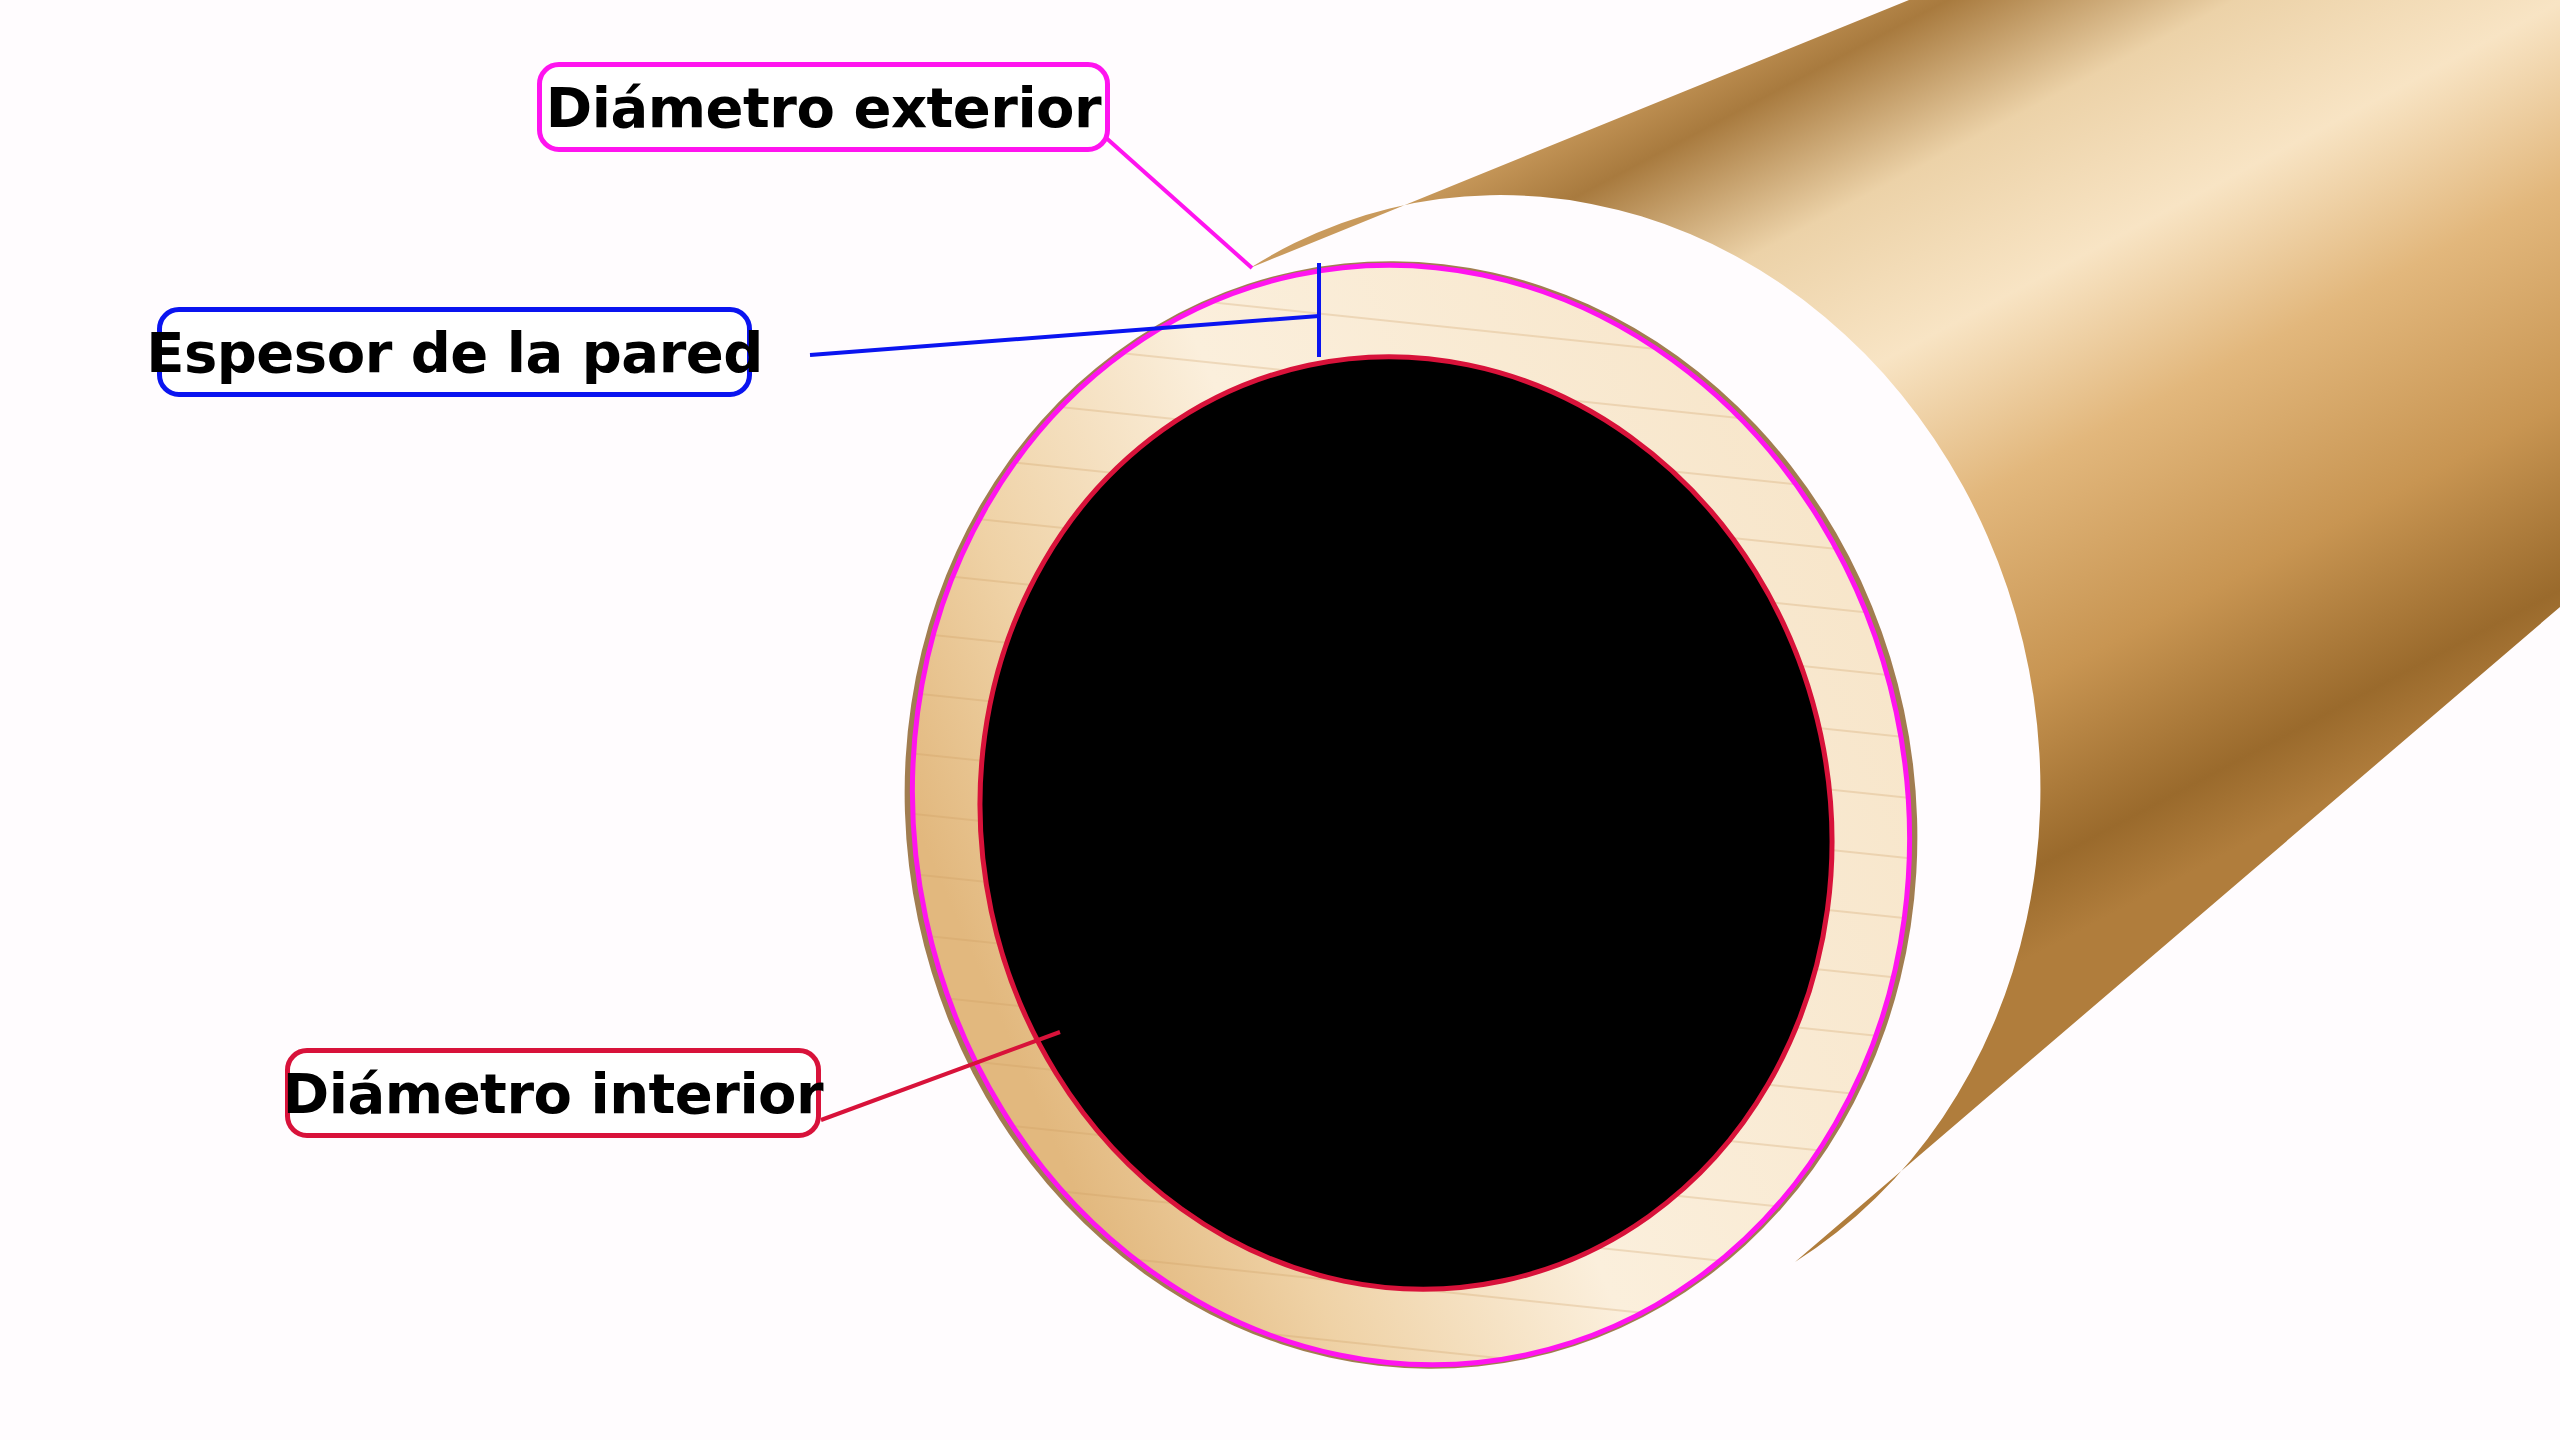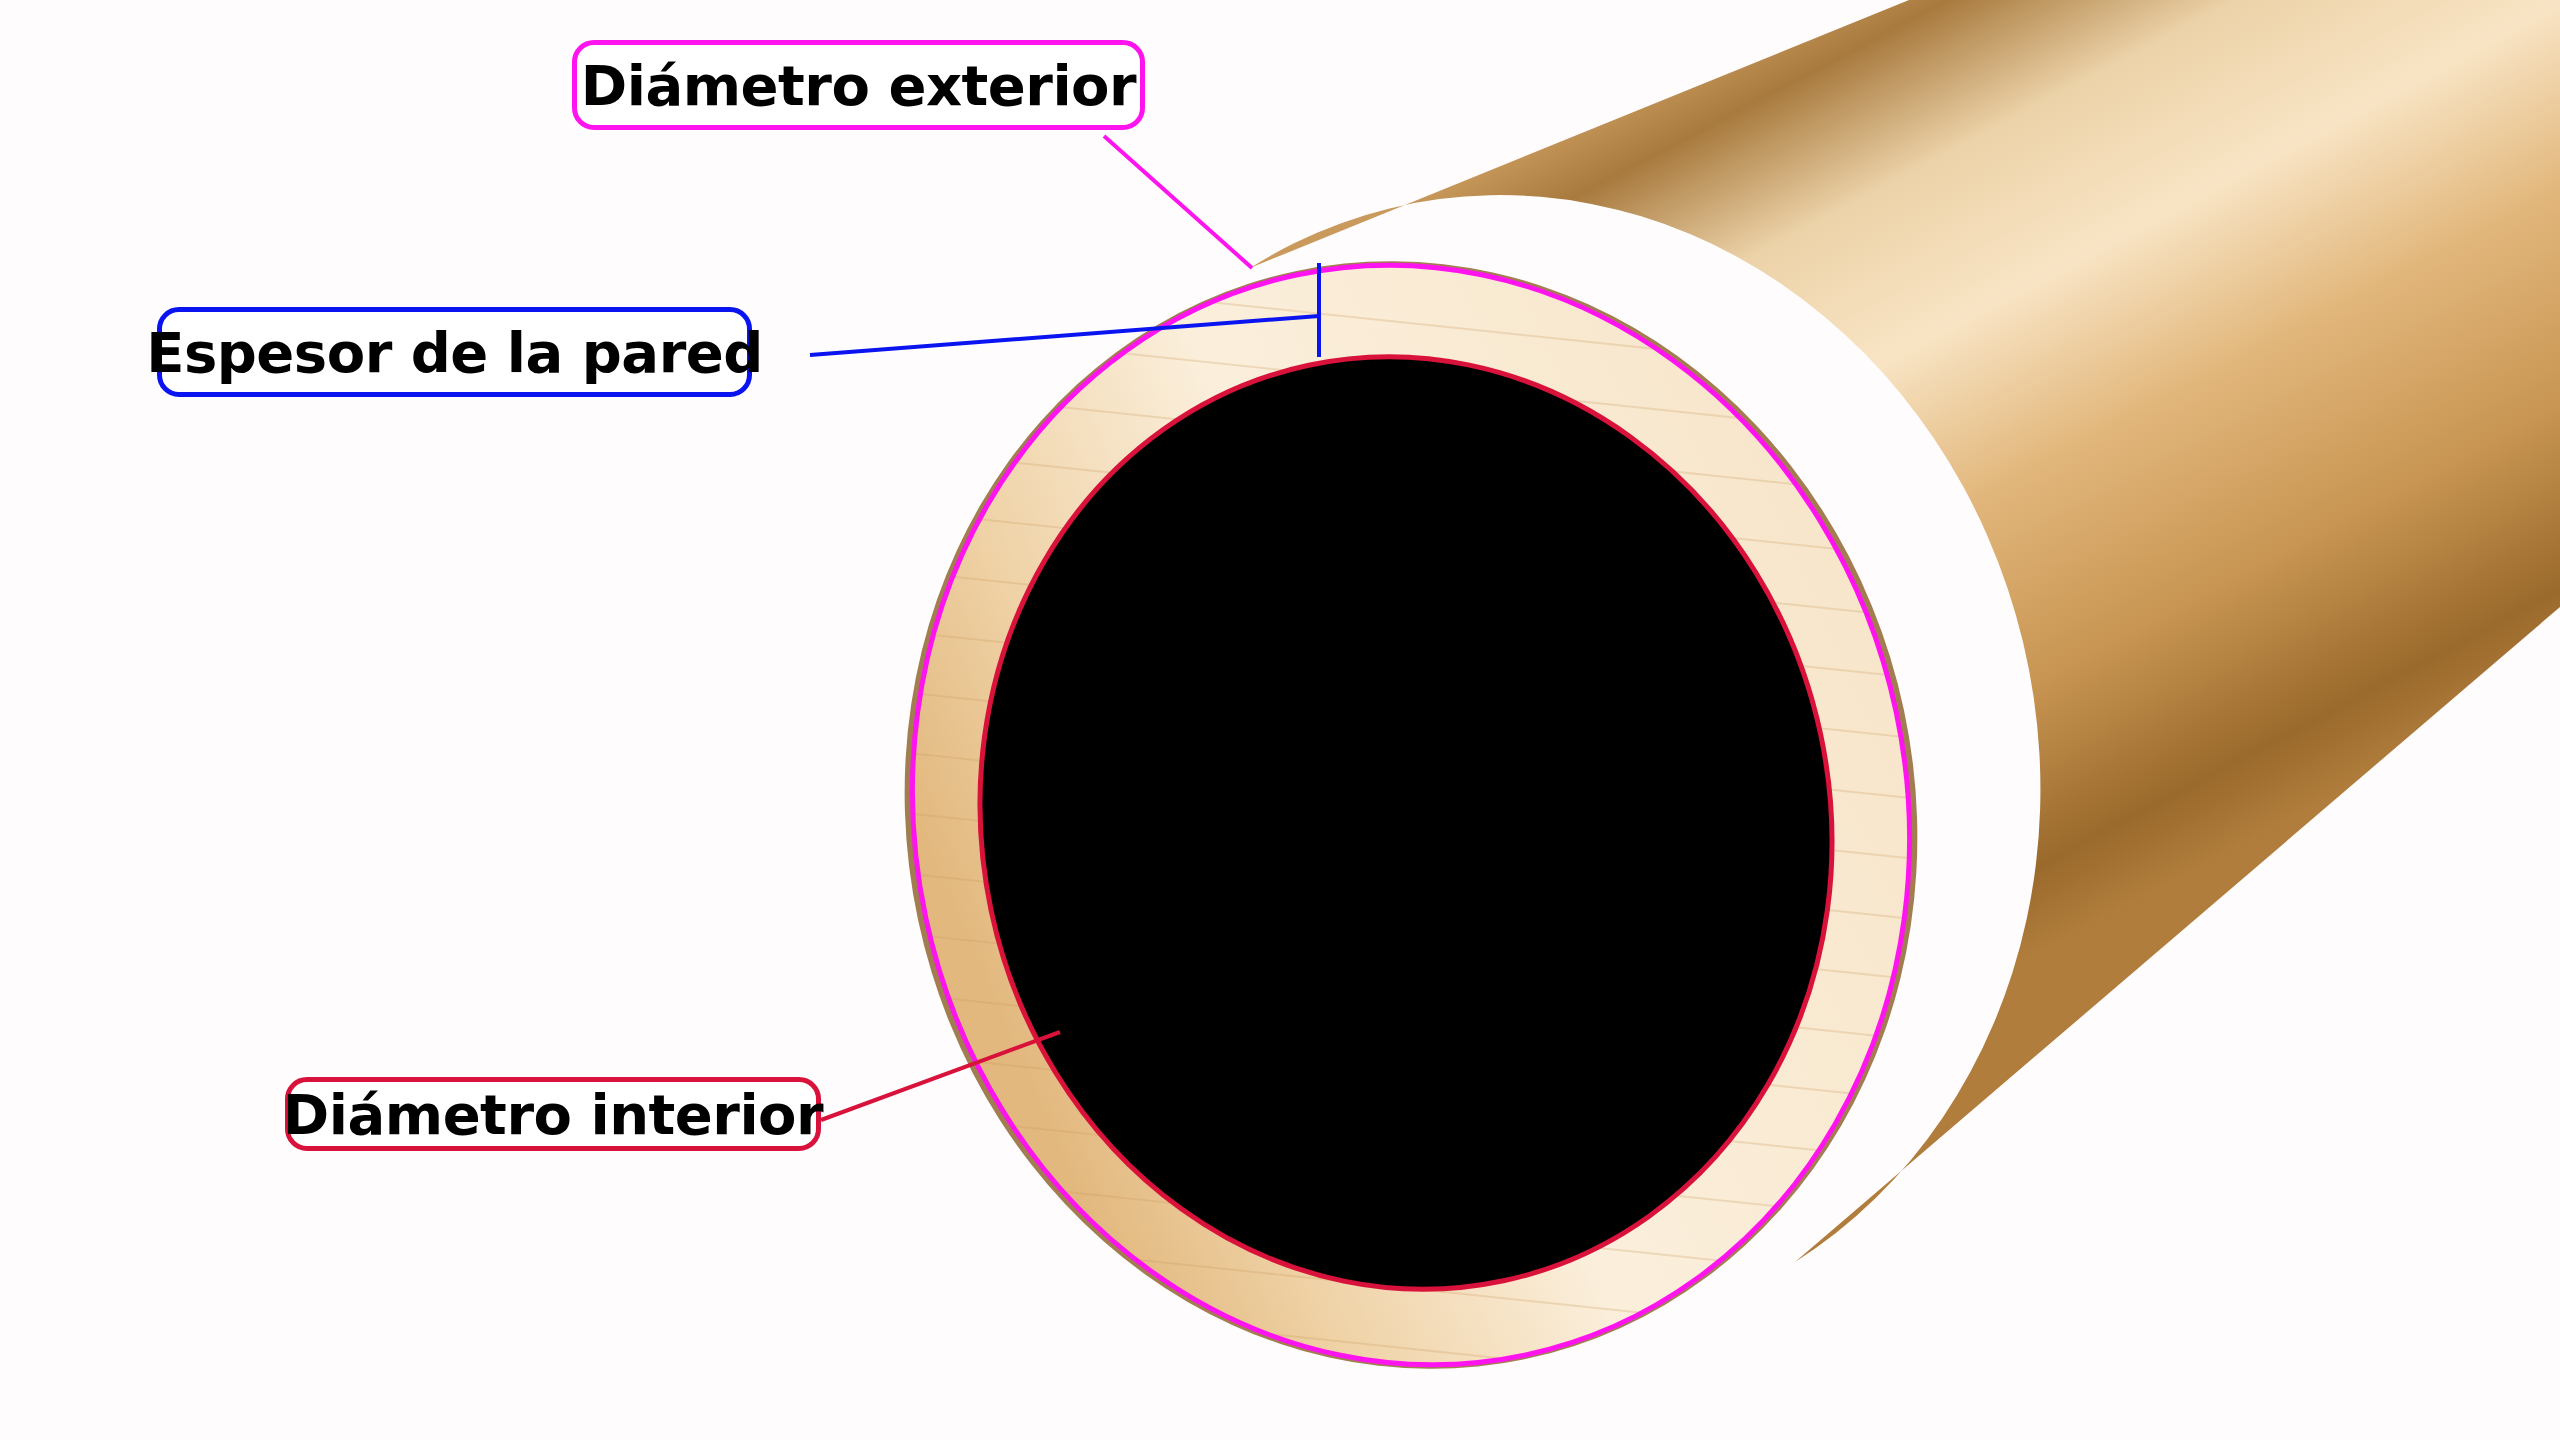--- a/index.html
+++ b/index.html
@@ -9,23 +9,23 @@
     font-family: "DejaVu Sans", "Liberation Sans", sans-serif;
   }
   #scene { position: absolute; left: 0; top: 0; width: 2560px; height: 1440px; }
   .label-box {
     position: absolute; box-sizing: border-box;
     background: #ffffff; border-radius: 22px; border-width: 5px; border-style: solid;
     display: flex; align-items: center; justify-content: center;
     font-weight: bold; font-size: 56px; color: #000; letter-spacing: -0.5px;
     white-space: nowrap;
   }
-  #box-outer { left: 537px; top: 40px; width: 573px; height: 90px; border-color: #ff14ef; margin-left: 35px; }
+  #box-outer { left: 537px; top: 62px; width: 573px; height: 90px; border-color: #ff14ef; }
   #box-wall  { left: 157px; top: 307px; width: 595px; height: 90px; border-color: #0a14f0; }
-  #box-inner { left: 285px; top: 1077px; width: 536px; height: 74px; border-color: #d8123a; text-align: right; }
+  #box-inner { left: 285px; top: 1048px; width: 536px; height: 90px; border-color: #d8123a; text-align: right; }
 </style>
 </head>
 <body>
 
 <svg id="scene" viewBox="0 0 2560 1440" xmlns="http://www.w3.org/2000/svg">
   <defs>
     <linearGradient id="bodyGrad" x1="1500" y1="150" x2="1950" y2="1000" gradientUnits="userSpaceOnUse">
       <stop offset="0" stop-color="#c99a5c"></stop>
       <stop offset="0.08" stop-color="#a87a3e"></stop>
       <stop offset="0.22" stop-color="#ecd2a8"></stop>

